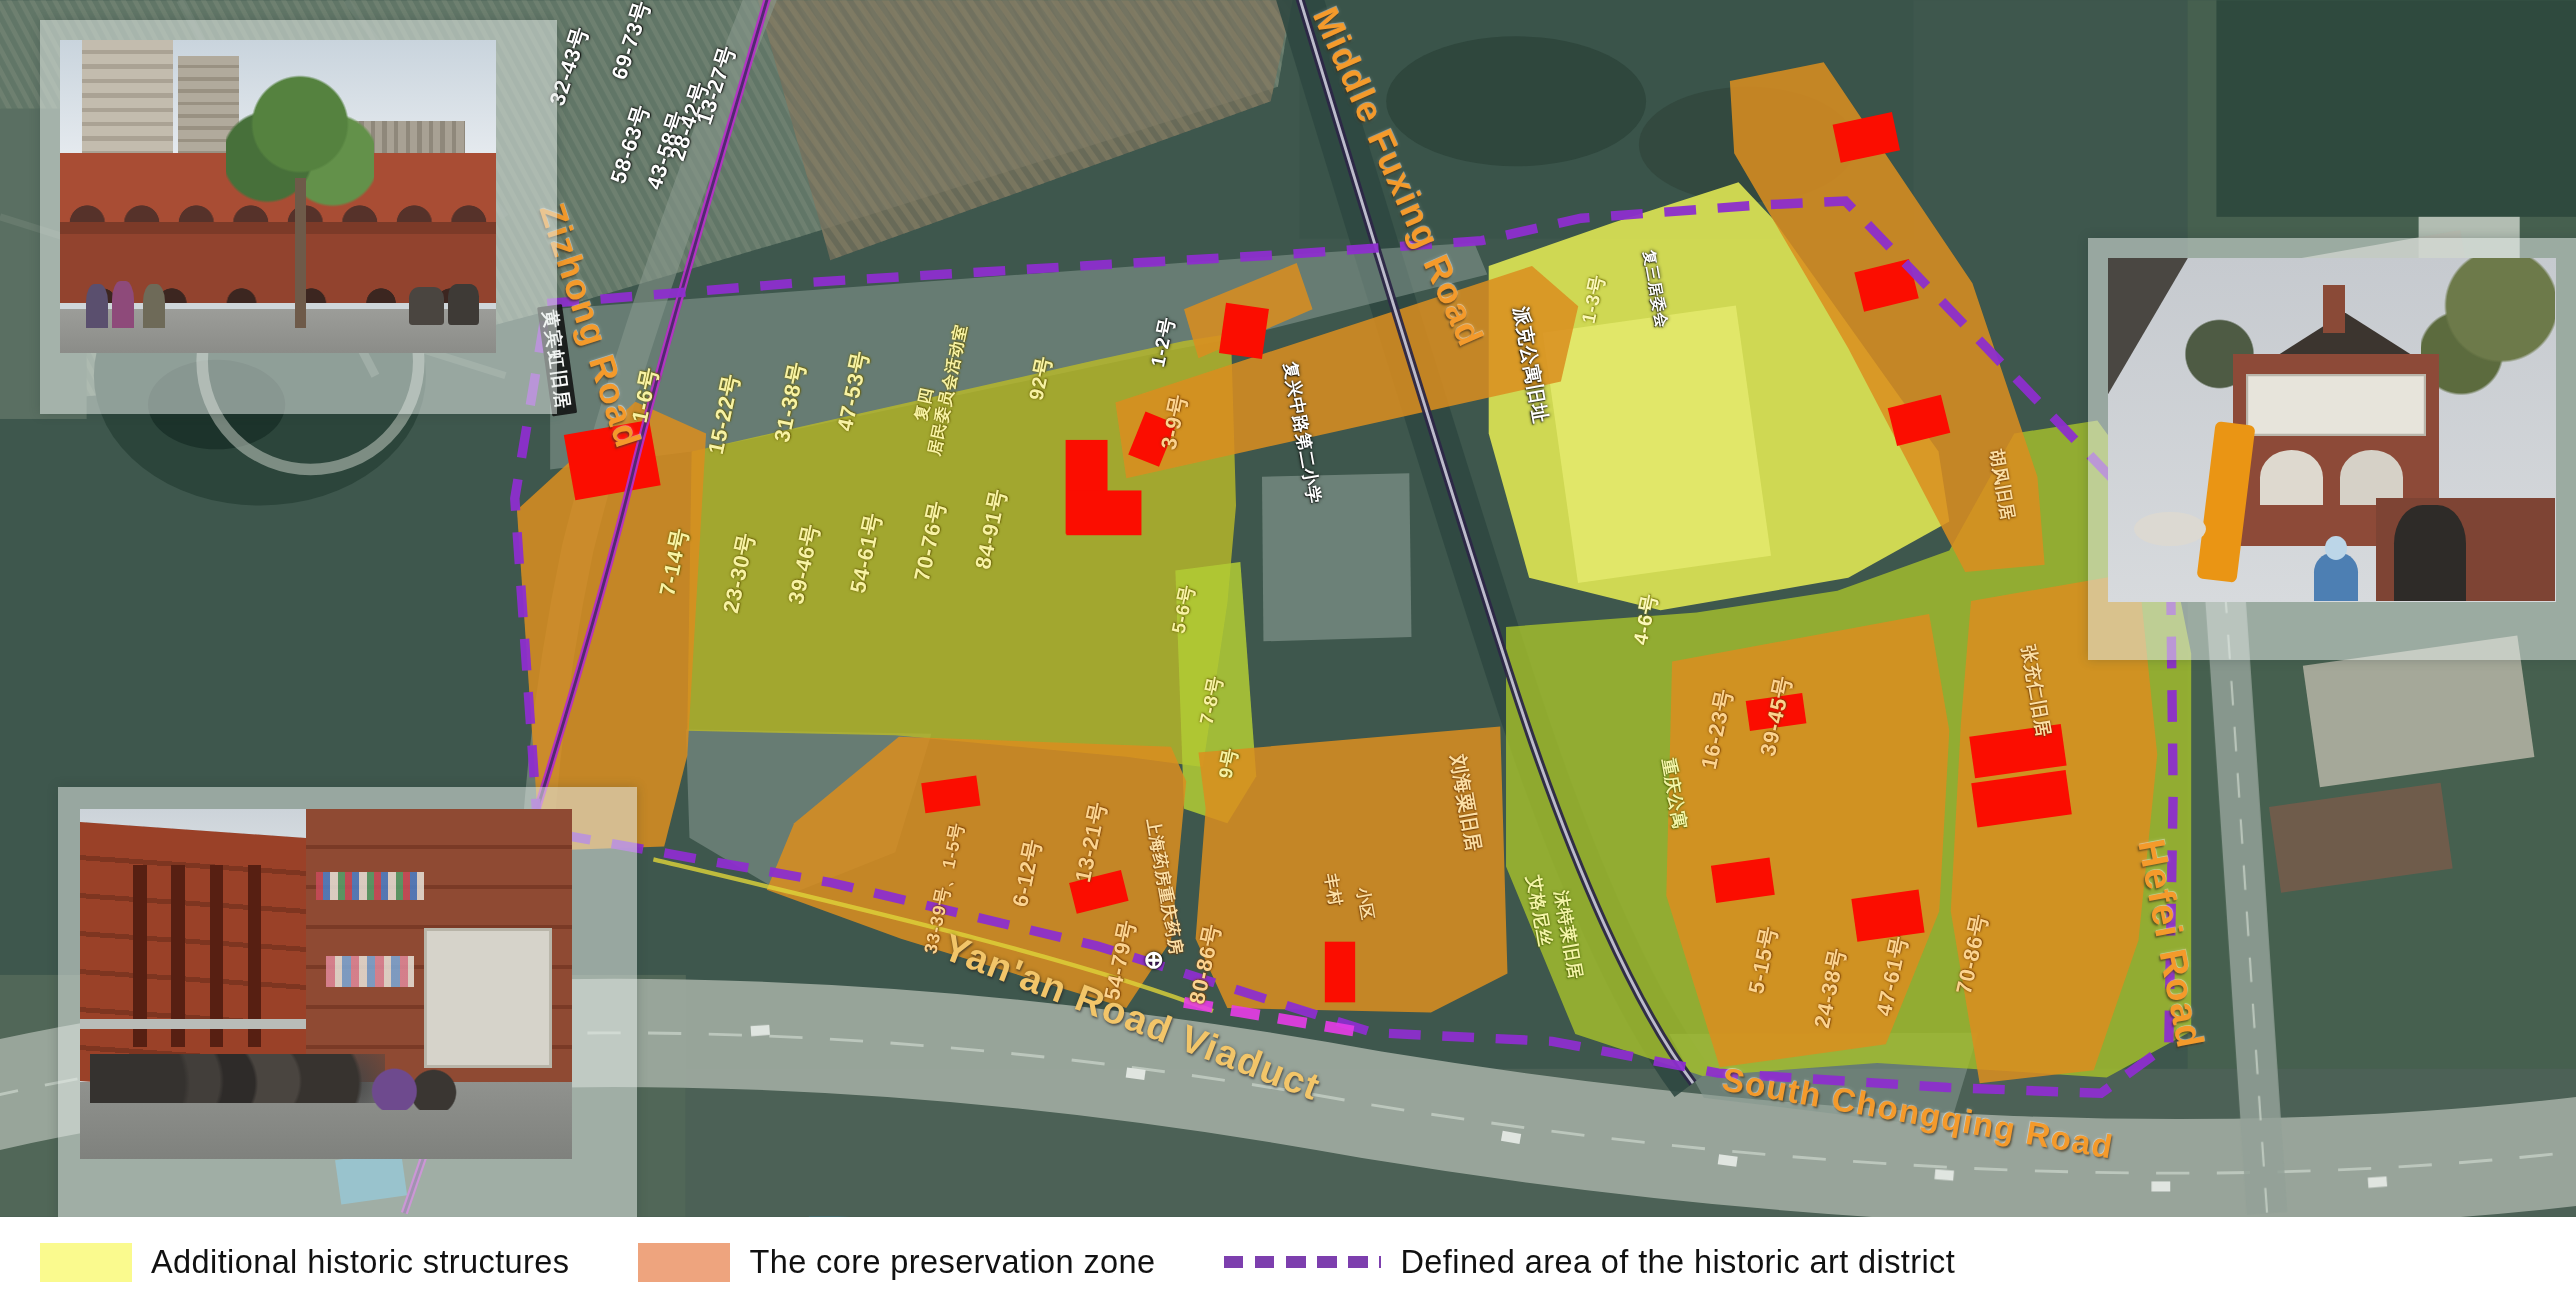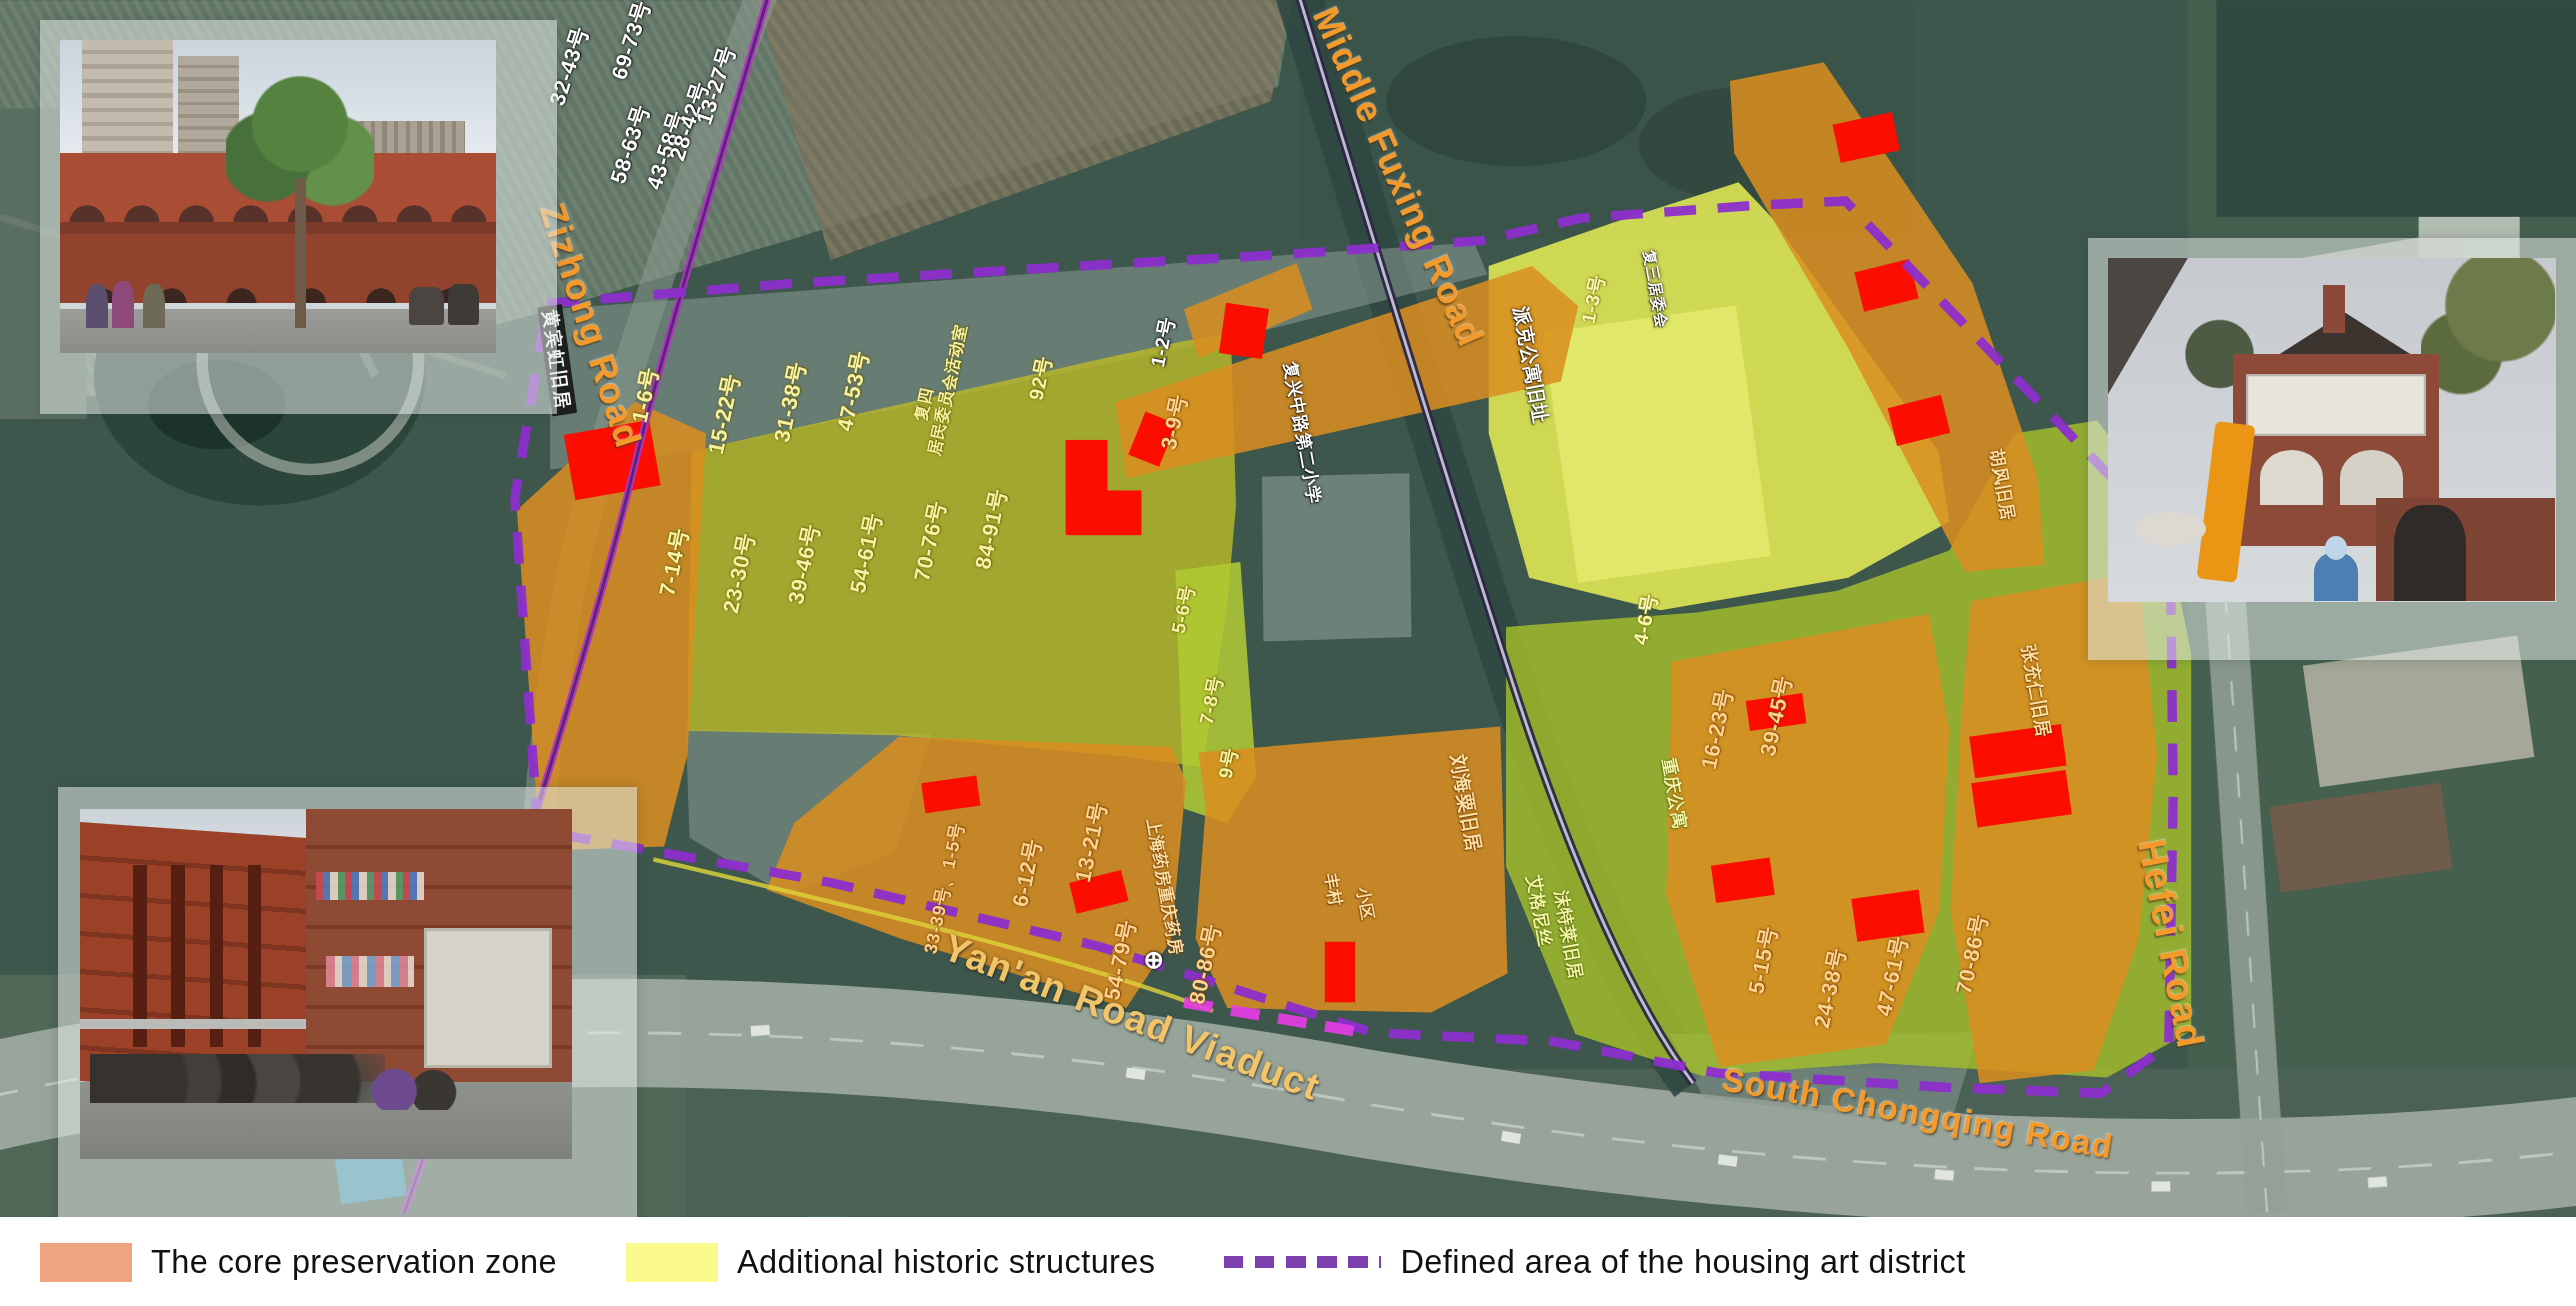--- a/index.html
+++ b/index.html
@@ -329,27 +329,27 @@
         <div class="p3-aw"></div>
         <div class="p3-gnd"></div>
         <div class="p3-sc"></div>
         <div class="p3-sc2"></div>
       </div>
     </div>
   </div>
 
   <div id="legend-bar">
       <div class="legend-item">
+        <div class="legend-swatch" style="background: rgb(250, 250, 142);"></div>
+        <span class="legend-label">Additional historic structures</span>
+      </div>
+      <div class="legend-item">
         <div class="legend-swatch" style="background: rgb(238, 164, 126);"></div>
         <span class="legend-label">The core preservation zone</span>
       </div>
       <div class="legend-item">
-        <div class="legend-swatch" style="background: rgb(250, 250, 142);"></div>
-        <span class="legend-label">Additional historic structures</span>
-      </div>
-      <div class="legend-item">
         <div class="legend-swatch dashed" style="background: repeating-linear-gradient(90deg, rgb(125, 63, 174) 0px, rgb(125, 63, 174) 19.5px, transparent 19.5px, transparent 31px);"></div>
-        <span class="legend-label">Defined area of the housing art district</span>
+        <span class="legend-label">Defined area of the historic art district</span>
       </div>
     </div>
 
 </div>
 
 
 </body></html>

